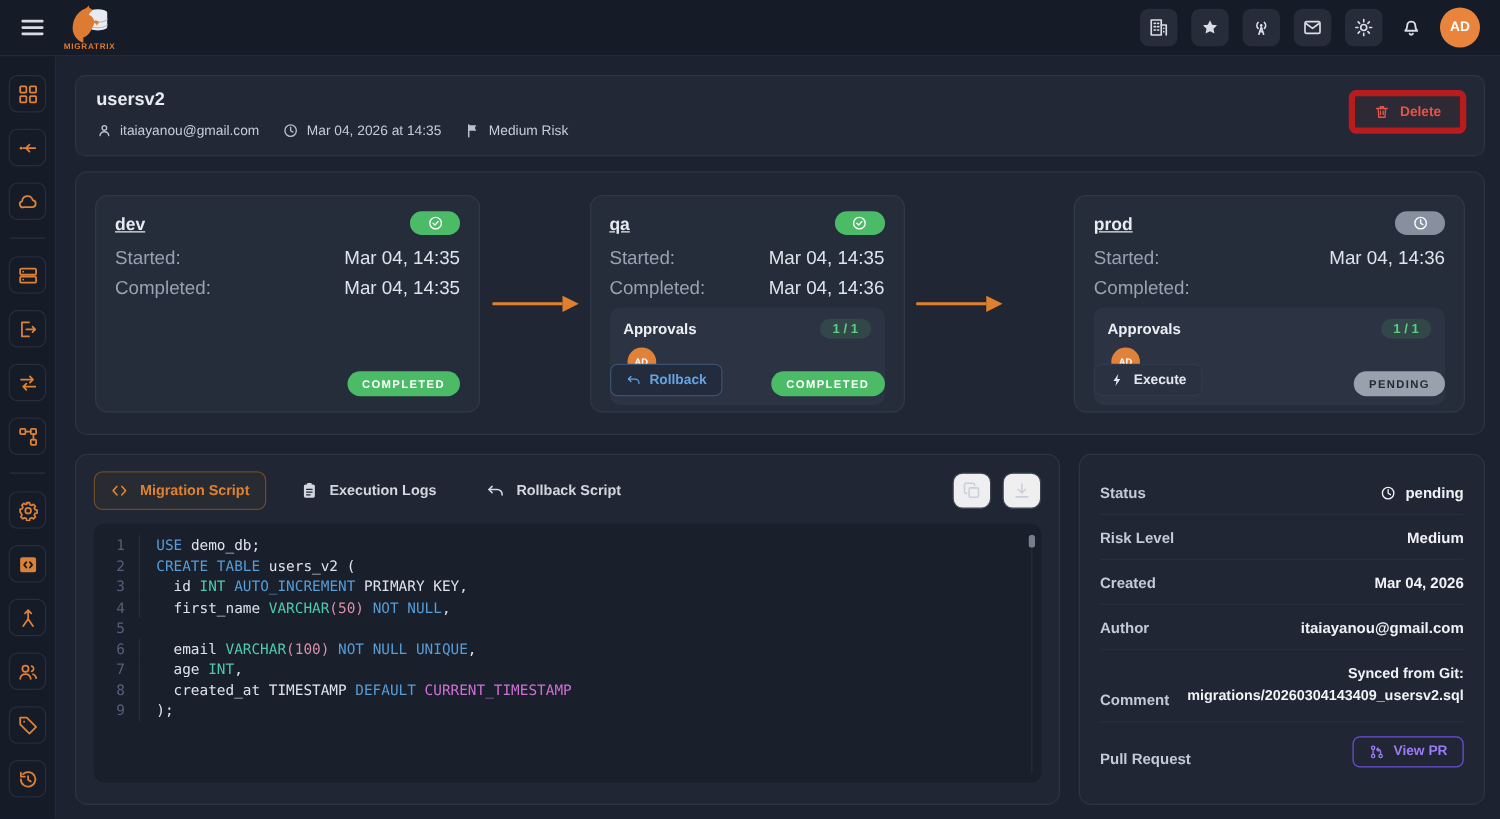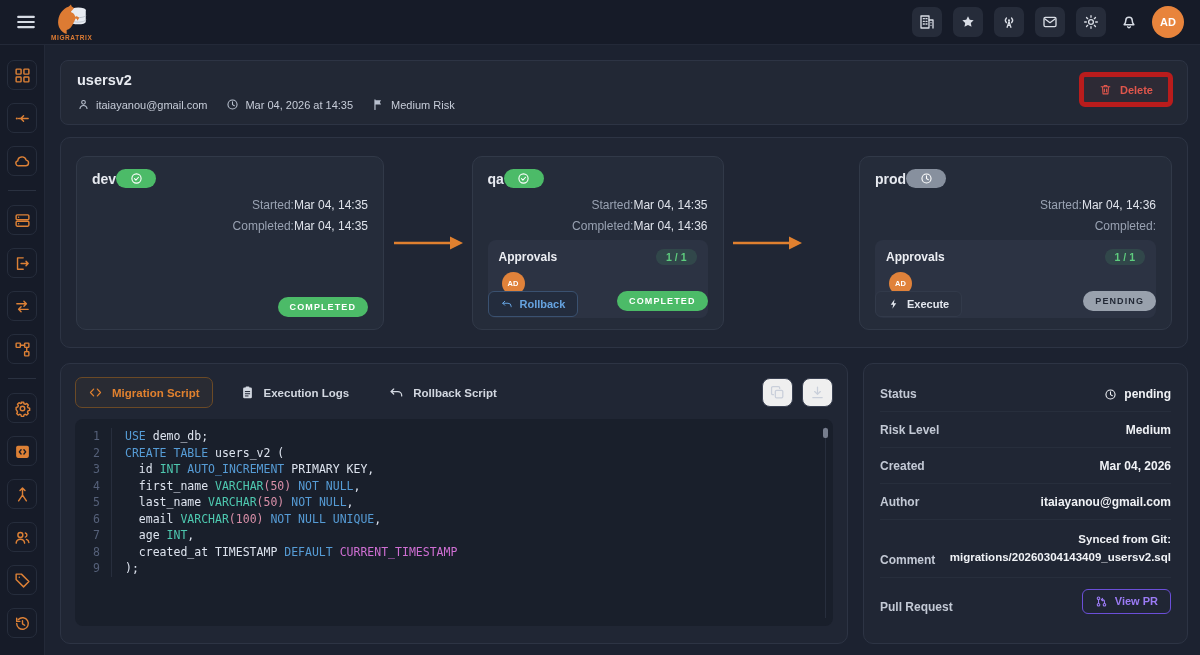--- a/index.html
+++ b/index.html
@@ -38,37 +38,37 @@
   .delete-btn { position:absolute; right:14px; top:11px; display:flex; align-items:center; gap:8px;
     border:5px solid #b91c1c; color:#e0564c; background:rgba(221,81,71,.06); border-radius:6px;
     padding:6px 15px; font-size:11px; font-weight:bold; cursor:pointer; }
 
   
   .pipeline { margin-top:12px; background:#202634; border:1px solid #2d3444; border-radius:10px;
     padding:18px 15px; display:flex; align-items:stretch; height:211px; }
   .env-card { background:#252c3a; border:1px solid #313948; border-radius:10px; padding:12px 15px;
     position:relative; height:174px; }
   .flow-arrow { flex:1; display:flex; align-items:center; justify-content:center; }
-  .env-head { display:flex; align-items:center; margin-bottom:10px; }
+  .env-head { display:flex; align-items:center; justify-content:space-between; margin-bottom:10px;text-decoration:underline; }
   .env-name { font-size:14px; font-weight:bold; }
   .env-pill { width:40px; height:19px; border-radius:10px; display:flex; align-items:center; justify-content:center; color:#fff; }
   .env-pill.green { background:#4cbb68; }
   .env-pill.gray { background:#87909e; }
-  .env-row { display:flex; justify-content:flex-end; font-size:12px; margin:7px 0; }
+  .env-row { display:flex; justify-content:space-between; font-size:15px; margin:7px 0; }
   .env-row .lab { color:#99a2b2; }
   .env-row .val { color:#dfe3eb; }
   .approvals { background:#2c3343; border-radius:8px; padding:9px 11px 7px; margin-top:5px; }
   .ap-head { display:flex; align-items:center; justify-content:space-between; }
   .ap-title { font-size:12px; font-weight:bold; color:#eceef3; }
   .ap-count { background:rgba(86,197,120,.14); color:#5ecd7e; font-size:10.5px; font-weight:bold;
     padding:2px 10px; border-radius:9px; }
   .ap-avatar { width:23px; height:23px; border-radius:50%; background:#e0823a; color:#fff; font-size:7.5px;
     font-weight:bold; display:flex; align-items:center; justify-content:center; margin:7px 0 5px 3px; }
   .ap-time { font-size:10px; color:#848e9f; }
-  .env-foot { position:absolute; left:15px; right:15px; bottom:12px; display:flex; align-items:flex-start; justify-content:space-between; }
+  .env-foot { position:absolute; left:15px; right:15px; bottom:12px; display:flex; align-items:flex-end; justify-content:space-between; }
   .env-foot.end { justify-content:flex-end; }
   .env-badge { font-size:9px; font-weight:bold; letter-spacing:1.1px; padding:5px 12px; border-radius:11px; }
   .env-badge.green { background:#4cbb68; color:#fff; }
   .env-badge.gray { background:#99a1ad; color:#232936; }
   .act-btn { display:flex; align-items:center; gap:7px; font-size:11px; font-weight:bold;
     padding:6px 12px; border-radius:6px; cursor:pointer; }
   .act-btn.blue { color:#66a3e0; border:1px solid #3a5170; background:#232c3d; }
   .act-btn.gray { color:#e3e7ee; border:1px solid #323a4a; background:#2a3140; }
 
   
@@ -466,21 +466,20 @@
           <div class="code-line">
             <span class="ln">3</span>
             <span class="lc"><span class="tk-pl">  id </span><span class="tk-ty">INT</span><span class="tk-pl"> </span><span class="tk-kw">AUTO_INCREMENT</span><span class="tk-pl"> PRIMARY KEY,</span></span>
           </div>
           <div class="code-line">
             <span class="ln">4</span>
             <span class="lc"><span class="tk-pl">  first_name </span><span class="tk-ty">VARCHAR</span><span class="tk-num">(50)</span><span class="tk-pl"> </span><span class="tk-kw">NOT NULL</span><span class="tk-pl">,</span></span>
           </div>
           <div class="code-line">
             <span class="ln">5</span>
-            <span class="lc"><span class="tk-pl">  last_name </span><span class="tk-ty">VARCHAR</span><span class="tk-num">(50)</span><span class="tk-pl"> </span><span class="tk-kw">NOT NULL</span><span class="tk-pl">,</span></span>
           </div>
           <div class="code-line">
             <span class="ln">6</span>
             <span class="lc"><span class="tk-pl">  email </span><span class="tk-ty">VARCHAR</span><span class="tk-num">(100)</span><span class="tk-pl"> </span><span class="tk-kw">NOT NULL UNIQUE</span><span class="tk-pl">,</span></span>
           </div>
           <div class="code-line">
             <span class="ln">7</span>
             <span class="lc"><span class="tk-pl">  age </span><span class="tk-ty">INT</span><span class="tk-pl">,</span></span>
           </div>
           <div class="code-line">

